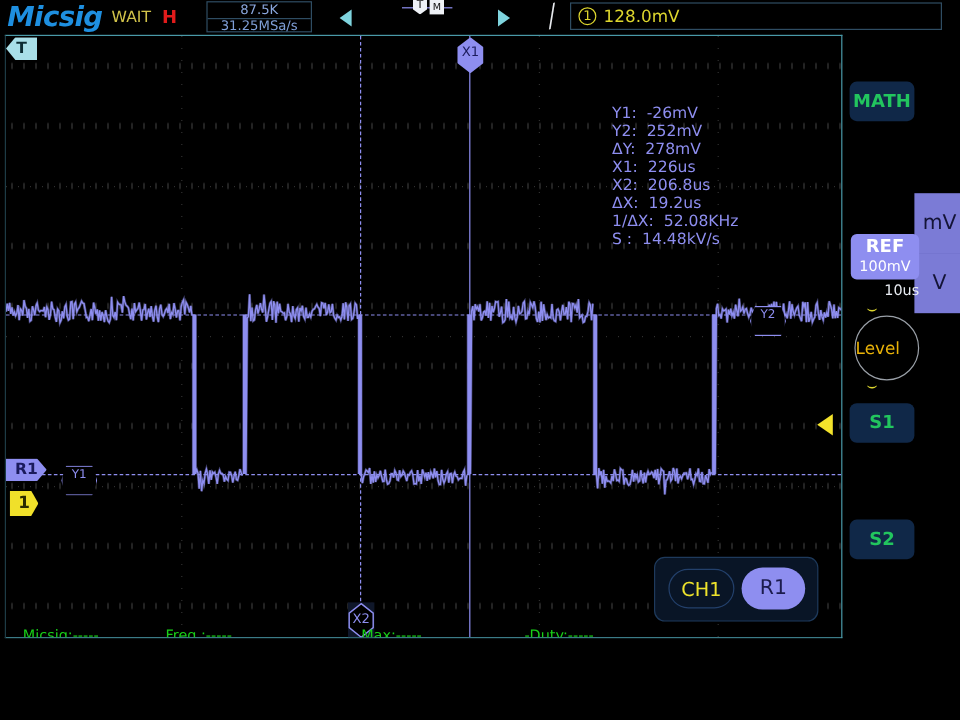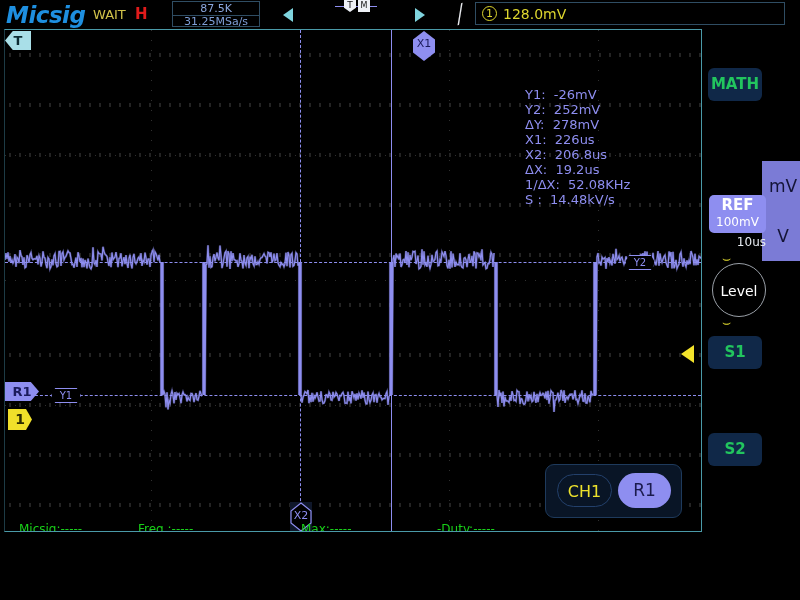--- a/index.html
+++ b/index.html
@@ -61,49 +61,49 @@
            background-image:linear-gradient(180deg,#303030 1px,transparent 1px);
            background-size:1px 10px;}
 
   
   .hcur{position:absolute;left:0;width:100%;height:0;
         border-top:1px dashed #8e8ef0;}
   .vcur-dash{position:absolute;top:0;height:100%;width:0;border-left:1px dashed #8e8ef0;}
   .vcur-solid{position:absolute;top:0;height:100%;width:1px;background:#8e8ef0;}
 
   .tag{position:absolute;background:#000;border:1px solid #8e8ef0;color:#8e8ef0;
-       font-size:10px;text-align:center;line-height:13px;height:15px;width:30px;box-sizing:border-box;
+       font-size:10px;text-align:center;line-height:13px;height:25px;width:30px;box-sizing:border-box;
        clip-path:polygon(14% 0,86% 0,100% 50%,86% 100%,14% 100%,0 50%);}
 
   
   .wave{position:absolute;left:0;top:0;}
 
   
   .tmarker{position:absolute;left:0px;top:0px;width:26px;height:19px;background:#a9dfe8;
            color:#0c2c33;font-size:13px;font-weight:bold;text-align:center;line-height:19px;
            clip-path:polygon(0 50%,30% 0,100% 0,100% 100%,30% 100%);}
   .x1marker{position:absolute;width:22px;height:30px;background:#8e8ef0;color:#1b1b5c;
             font-size:11px;text-align:center;line-height:26px;
-            clip-path:polygon(50% 0,100% 28%,100% 72%,50% 100%,0 72%,0 28%);margin-left:32px;}
+            clip-path:polygon(50% 0,100% 28%,100% 72%,50% 100%,0 72%,0 28%);}
   .x2marker{position:absolute;width:22px;height:30px;background:#0f172a;border:0;
             color:#8e8ef0;font-size:11px;text-align:center;line-height:28px;}
   .x2marker svg{position:absolute;left:0;top:0;}
   .x2marker span{position:relative;z-index:2;}
   .r1marker{position:absolute;left:0px;width:34px;height:19px;background:#8e8ef0;color:#1b1b5c;
             font-size:13px;font-weight:bold;text-align:center;line-height:19px;
             clip-path:polygon(0 0,76% 0,100% 50%,76% 100%,0 100%);}
   .ch1marker{position:absolute;left:3px;width:24px;height:21px;background:#f0e02a;color:#2b2b00;
              font-size:14px;font-weight:bold;text-align:center;line-height:21px;
              clip-path:polygon(0 0,75% 0,100% 50%,75% 100%,0 100%);}
   .triglevel{position:absolute;width:0;height:0;
              border-top:9px solid transparent;border-bottom:9px solid transparent;
              border-right:13px solid #f3e32b;}
 
   
-  .readout{position:absolute;left:520px;top:57px;color:#8e8ef0;font-size:13px;line-height:15px;}
+  .readout{position:absolute;left:505px;top:57px;color:#8e8ef0;font-size:13px;line-height:15px;}
   .readout .row{white-space:pre;}
 
   
   .meas{position:absolute;left:0;top:492px;width:698px;height:18px;color:#18d018;font-size:12px;}
   .meas span{position:absolute;}
 
   
   .srcpanel{position:absolute;left:545px;top:464px;width:135px;height:52px;
             background:#091526;border:1px solid #1e3a5c;border-radius:9px;}
   .srcpanel .ch1{position:absolute;left:11px;top:9px;width:55px;height:33px;
@@ -118,21 +118,21 @@
         color:#22c55e;font-size:15px;font-weight:bold;text-align:center;line-height:33px;}
   .vunit{position:absolute;left:59px;width:42px;height:50px;background:#7b7bd6;
          color:#141436;font-size:17px;text-align:center;line-height:50px;}
   .refbadge{position:absolute;left:6px;top:166px;width:57px;height:38px;background:#8e8ef0;
             border-radius:5px;text-align:center;color:#fff;box-sizing:border-box;}
   .refbadge .a{font-size:15px;font-weight:bold;line-height:19px;padding-top:1px;}
   .refbadge .b{font-size:12px;line-height:15px;}
   .reftime{position:absolute;left:6px;top:206px;width:57px;text-align:right;
            color:#e8ecf2;font-size:12px;}
   .levelknob{position:absolute;left:9px;top:234px;width:54px;height:54px;border:1.5px solid #9aa0a8;
-             border-radius:50%;color:#ffffff;font-size:14px;text-align:center;line-height:54px;
+             border-radius:50%;color:#eab308;font-size:14px;line-height:54px;
              box-sizing:border-box;}
   .arcup{position:absolute;left:19px;top:221px;color:#ddd62e;font-size:14px;}
   .arcdn{position:absolute;left:19px;top:285px;color:#ddd62e;font-size:14px;}
 
   
   .bottom{position:absolute;left:0;top:532px;width:800px;height:68px;background:#000;}
 </style>
 </head>
 <body>
 

